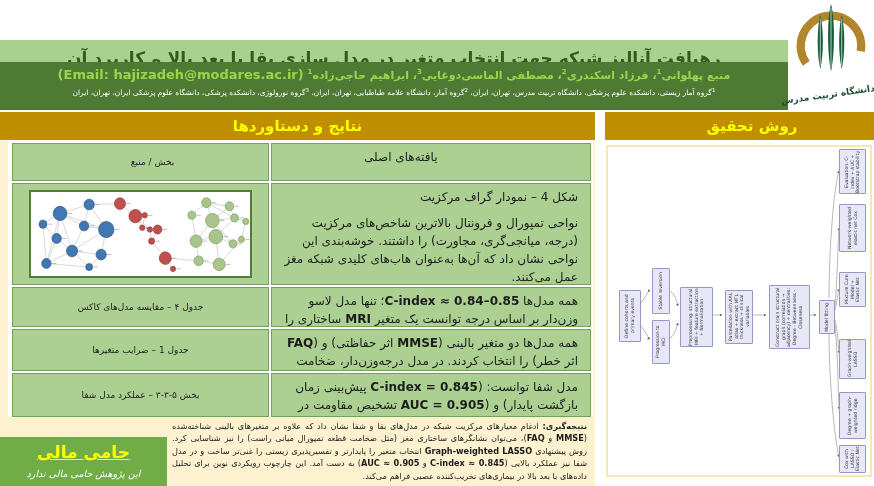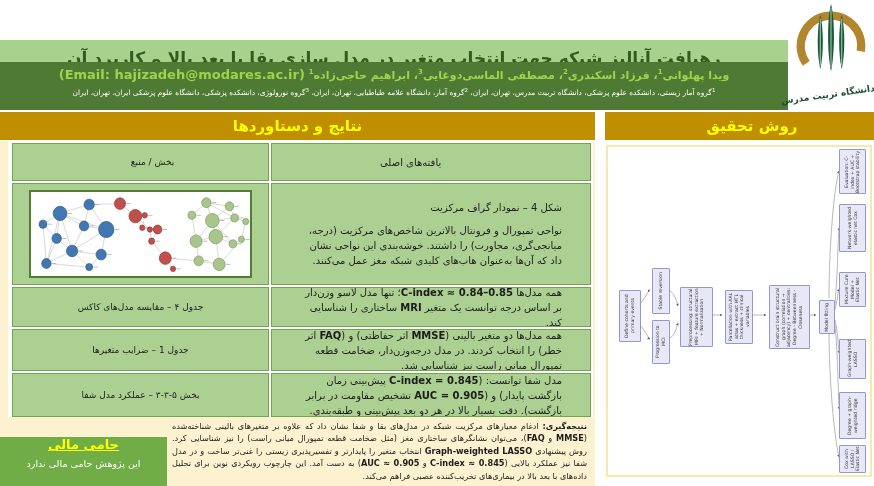--- a/index.html
+++ b/index.html
@@ -36,35 +36,35 @@
   .table-wrap{position:absolute;left:8px;top:0;width:585px;height:276px;background:#fff;
       display:grid;grid-template-columns:320px 257px;grid-template-rows:38px 102px 40px 42px 44px;
       gap:2px;padding:2px;box-sizing:border-box;direction:rtl;}
   .cell{background:var(--cell);border:1px solid var(--cell_border);box-sizing:border-box;
       color:#1c1c1c;overflow:hidden;}
   .cell.head{font-size:9px;display:flex;align-items:flex-start;padding-top:8px;}
   .cell.head.findings span{padding-left:80px;}
   .cell.head.source span{padding-left:24px;}
   .cell.head span{direction:rtl;}
   .cell.head{direction:ltr;}
-  .cell.findings{font-size:10px;line-height:1.5;text-align:right;
-      display:flex;flex-direction:column;justify-content:center;padding:4px 28px;}
+  .cell.findings{font-size:12px;line-height:1.5;text-align:right;
+      display:flex;flex-direction:column;padding:4px 12px;}
   .cell.findings .f-title{margin-bottom:8px;}
   .cell.source{font-size:9px;display:flex;align-items:center;justify-content:center;text-align:right;padding:2px 8px;}
   .figure-frame{background:#fff;border:2px solid #557c33;margin:4px;flex:1;width:calc(100% - 20px);height:86px;}
   .figure-frame svg{display:block;width:100%;height:100%;}
 
   .bottom-strip{position:absolute;left:0;top:276px;width:595px;height:74px;background:var(--panel_cream);}
   .conclusion{position:absolute;left:172px;right:8px;top:3px;font-size:8.2px;line-height:1.52;
       color:#1c1c1c;text-align:justify;direction:rtl;}
   .sponsor{position:absolute;left:0;top:20px;width:167px;height:49px;background:var(--sponsor_bg);
       text-align:center;color:#fff;}
-  .sponsor .sp-title{font-size:13px;font-weight:bold;color:var(--section_text);
+  .sponsor .sp-title{margin-top:5px;font-size:17px;font-weight:bold;color:var(--section_text);
       text-decoration:underline;}
-  .sponsor .sp-text{margin-top:6px;font-size:9.5px;}
+  .sponsor .sp-text{margin-top:6px;font-size:9.5px;font-style:italic;}
 
   
   .right-panel{position:absolute;left:605px;top:112px;width:269px;height:374px;}
   .flow-wrap{position:absolute;left:1px;top:33px;width:266px;height:332px;background:#fff;
       border:2px solid #f8e7ae;box-sizing:border-box;direction:ltr;}
   .flow-box{position:absolute;background:var(--flow_box);border:1px solid var(--flow_border);
       border-radius:1px;display:flex;align-items:center;justify-content:center;overflow:hidden;box-sizing:border-box;}
   .flow-box span{writing-mode:vertical-rl;transform:rotate(180deg);font-size:4.6px;line-height:1.25;
       color:#333;text-align:center;}
   .flow-svg{position:absolute;left:0;top:0;}
@@ -73,21 +73,21 @@
 </head>
 <body>
 
 <div class="poster">
 
   <div class="title-band">
     <h1>رهیافت آنالیز شبکه جهت انتخاب متغیر در مدل سازی بقا با بعد بالا و کاربرد آن در علوم پزشکی</h1>
   </div>
 
   <div class="authors-band">
-    <div class="authors" id="authors-line"><span>ویدا پهلوانی</span><sup>1</sup>، <span>فرزاد اسکندری</span><sup>2</sup>، <span>مصطفی الماسی‌دوغایی</span><sup>3</sup>، <span>ابراهیم حاجی‌زاده</span><sup>1</sup> <span class="email" dir="ltr">(Email: hajizadeh@modares.ac.ir)</span></div>
+    <div class="authors" id="authors-line"><span>منبع پهلوانی</span><sup>1</sup>، <span>فرزاد اسکندری</span><sup>2</sup>، <span>مصطفی الماسی‌دوغایی</span><sup>3</sup>، <span>ابراهیم حاجی‌زاده</span><sup>1</sup> <span class="email" dir="ltr">(Email: hajizadeh@modares.ac.ir)</span></div>
     <div class="affiliations" id="affil-line"><sup>1</sup>گروه آمار زیستی، دانشکده علوم پزشکی، دانشگاه تربیت مدرس، تهران، ایران، <sup>2</sup>گروه آمار، دانشگاه علامه طباطبایی، تهران، ایران، <sup>3</sup>گروه نورولوژی، دانشکده پزشکی، دانشگاه علوم پزشکی ایران، تهران، ایران</div>
   </div>
 
   <div class="logo-box">
     <svg width="78" height="84" viewBox="0 0 80 86">
       <path d="M14.6,63.8 A31,31 0 1 1 70.5,51.4" fill="none" stroke="#b1862f" stroke-width="8.5"></path>
       <path d="M29,70 C25.5,55 25.5,28 29,14 C32.5,28 32.5,55 29,70 Z" fill="#155c38"></path>
       <path d="M40,72 C36,53 36,18 40,3 C44,18 44,53 40,72 Z" fill="#155c38"></path>
       <path d="M51,70 C47.5,55 47.5,28 51,14 C54.5,28 54.5,55 51,70 Z" fill="#155c38"></path>
       <line x1="29" y1="66" x2="29" y2="18" stroke="#fff" stroke-width="0.7"></line>

